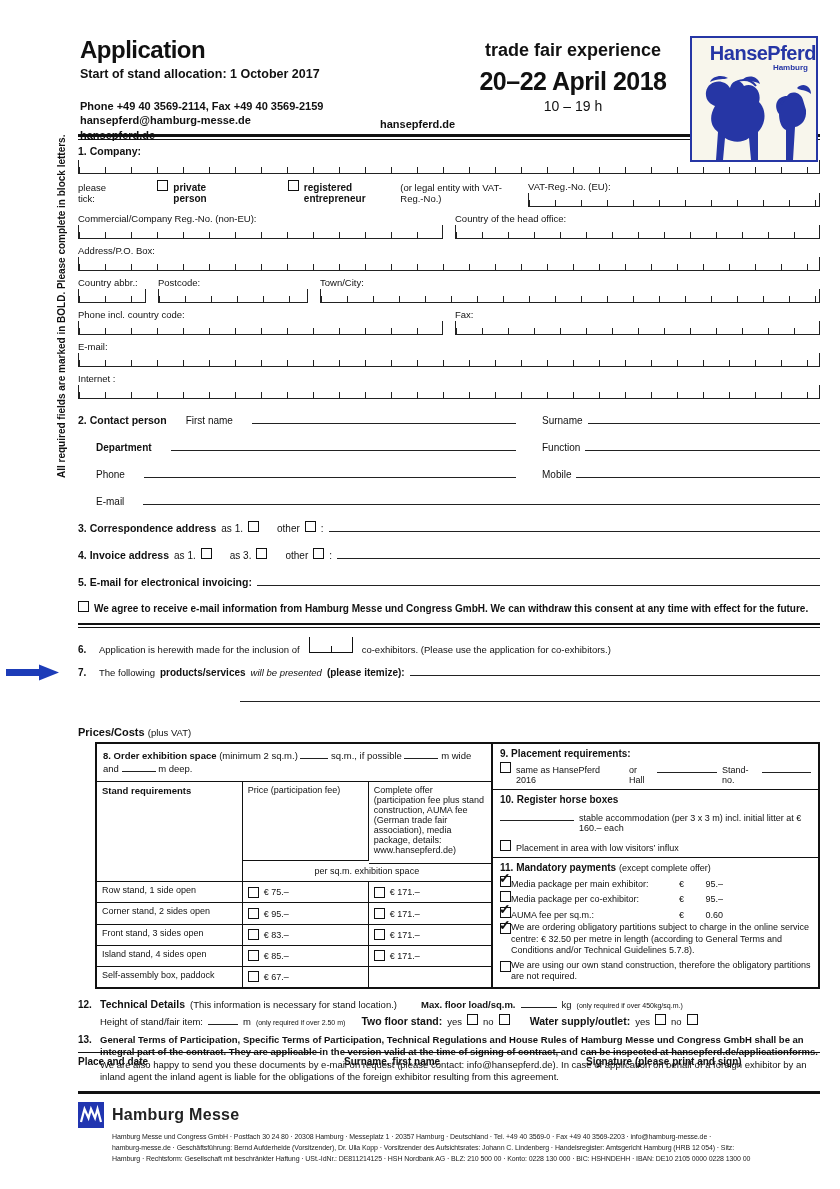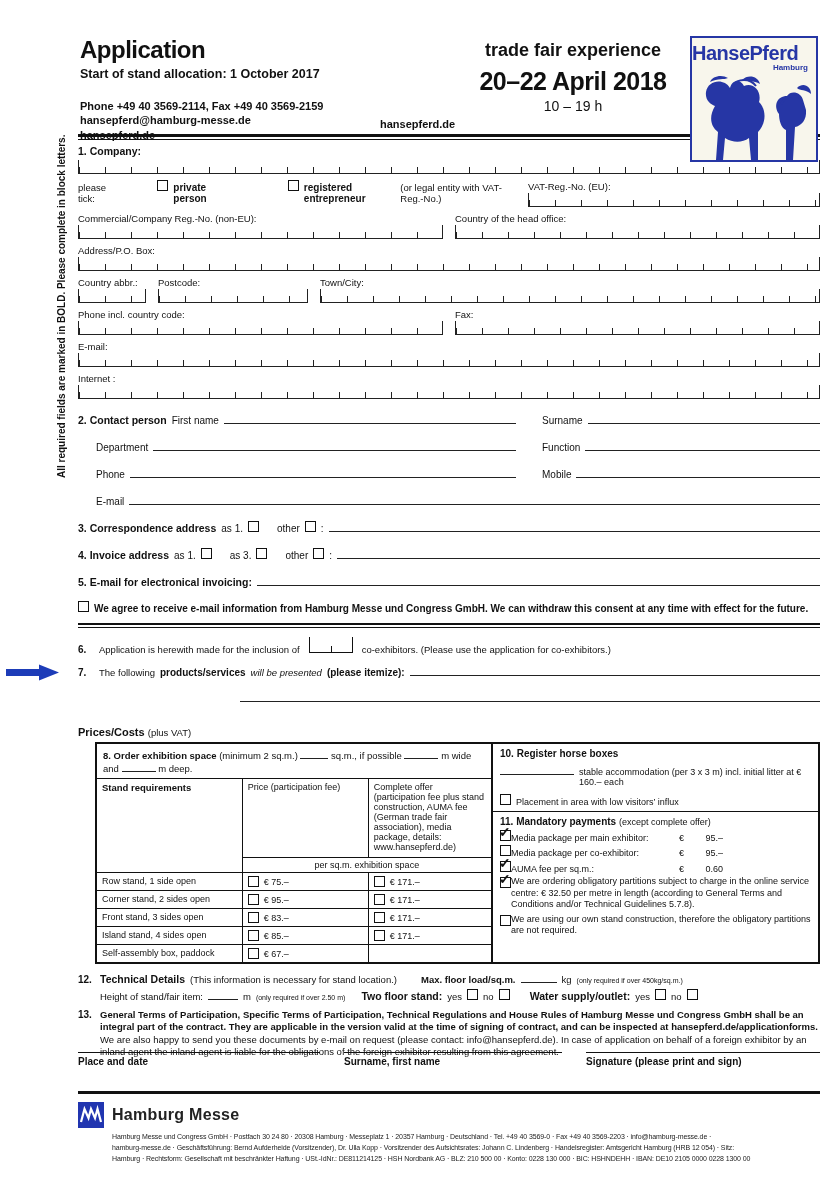--- a/index.html
+++ b/index.html
@@ -11,21 +11,21 @@
   .h-title{font-size:24px;font-weight:700;letter-spacing:-0.5px;}
   .h-alloc{font-size:12.5px;font-weight:700;margin-top:3px;}
   .h-contact{font-size:11px;font-weight:700;margin-top:18px;line-height:1.3;}
   .h-mid-site{width:90px;font-size:11px;font-weight:700;align-self:flex-end;padding-bottom:4px;}
   .h-center{flex:1;text-align:center;padding-top:4px;}
   .h-tag{font-size:18px;font-weight:700;line-height:1.15;}
   .h-dates{font-size:25px;font-weight:700;margin-top:6px;letter-spacing:-0.5px;}
   .h-hours{font-size:14px;margin-top:2px;}
   .h-logo{width:128px;height:126px;border:2px solid #2636a5;background:#f8f6ec;box-sizing:border-box;
           margin-left:14px;position:relative;overflow:hidden;}
-  .h-logo-name{color:#2636a5;font-weight:700;font-size:20px;text-align:left;margin-top:4px;letter-spacing:-0.5px;}
+  .h-logo-name{color:#2636a5;font-weight:700;font-size:20px;text-align:right;margin-top:4px;letter-spacing:-0.5px;}
   .h-logo-city{color:#2636a5;font-size:8px;font-weight:700;text-align:right;padding-right:8px;margin-top:-2px;}
   .h-logo svg{position:absolute;left:2px;bottom:0;}
   
   .main{margin:0 20px 0 78px;}
   .rule-heavy{border-top:3px solid #111;border-bottom:1px solid #111;height:2px;}
   .rule-dbl{border-top:2px solid #111;border-bottom:1px solid #111;height:2px;}
   .sidebar-note{position:absolute;left:56px;top:178px;height:300px;
       writing-mode:vertical-rl;transform:rotate(180deg);font-size:10px;font-weight:700;white-space:nowrap;}
   .flabel{font-size:9.5px;margin-bottom:1px;}
   .blabel{font-size:10.5px;font-weight:700;}
@@ -34,21 +34,21 @@
         background-size:100% 6px;background-repeat:no-repeat;background-position:left bottom;}
   .frow{display:flex;gap:12px;margin-top:6px;}
   .field{display:flex;flex-direction:column;justify-content:flex-end;}
   .cb{display:inline-block;width:9px;height:9px;border:1.6px solid #111;background:#fff;vertical-align:-1px;position:relative;flex:none;}
   .cb.checked::after{content:"✓";position:absolute;left:-2px;top:-7px;font-size:14px;font-weight:700;color:#111;}
   .sline{display:inline-block;border-bottom:1.1px solid #222;height:10px;vertical-align:baseline;}
   .uline{flex:1;border-bottom:1.2px solid #222;height:11px;}
   .inline{display:flex;align-items:baseline;gap:5px;font-size:10px;}
   
   .s2row{display:flex;gap:26px;margin-top:13px;font-size:10px;align-items:baseline;}
-  .s2col-l{flex:1;display:flex;align-items:baseline;gap:5px;}
+  .s2col-l{flex:1;display:flex;align-items:baseline;gap:19px;}
   .s2col-r{width:278px;display:flex;align-items:baseline;gap:5px;}
   
   .ptable{display:flex;border:2px solid #111;margin:4px 0 0 17px;}
   .tleft{width:394px;display:grid;grid-template-columns:37% 32% 31%;border-right:2px solid #111;}
   .tcell{border-right:1.2px solid #111;border-bottom:1.2px solid #111;padding:3px 5px;font-size:9px;}
   .tcell.norb{border-right:none;}
   .tcell.nobb{border-bottom:none;}
   .tsec8{grid-column:1 / span 3;border-bottom:1.4px solid #111;padding:4px 6px;font-size:9.5px;}
   .thead{font-size:9.5px;font-weight:700;}
   .tspan{grid-column:2 / span 2;text-align:center;font-size:9px;border-bottom:1.2px solid #111;padding:2px;}
@@ -209,21 +209,21 @@
           <span class="blabel">2. Contact person</span>
           <span>First name</span>
           <span class="uline"></span>
         </div>
         <div class="s2col-r">
           <span>Surname</span>
           <span class="uline"></span>
         </div>
       </div>
       <div class="s2row">
-        <div class="s2col-l" style="padding-left:18px;">
+        <div class="s2col-l" style="padding-left:18px;font-weight:bold;">
           <span>Department</span>
           <span class="uline"></span>
         </div>
         <div class="s2col-r">
           <span>Function</span>
           <span class="uline"></span>
         </div>
       </div>
       <div class="s2row">
         <div class="s2col-l" style="padding-left:18px;">
@@ -368,20 +368,32 @@
         <div class="tcell nobb pricecell">
             <span class="cb"></span>
             <span>€ 67.–</span>
           </div>
         <div class="tcell norb nobb pricecell">
             <span></span>
           </div>
       </div>
 
       <div class="tright">
+        <div class="tr-sec">
+          <div class="tr-title">9. Placement requirements:</div>
+          <div class="inline" style="font-size:9px;margin-top:3px;">
+            <span class="cb"></span>
+            <span>same as HansePferd 2016</span>
+            <span style="width:10px;"></span>
+            <span>or Hall</span>
+            <span class="sline" style="width:68px;"></span>
+            <span>Stand-no.</span>
+            <span class="sline" style="width:56px;"></span>
+          </div>
+        </div>
         <div class="tr-sec">
           <div class="tr-title">10. Register horse boxes</div>
           <div class="inline" style="font-size:9px;margin-top:5px;">
             <span class="sline" style="width:86px;"></span>
             <span>stable accommodation (per 3 x 3 m) incl. initial litter at € 160.– each</span>
           </div>
           <div class="inline" style="font-size:9px;margin-top:7px;">
             <span class="cb"></span>
             <span>Placement in area with low visitors’ influx</span>
           </div>

